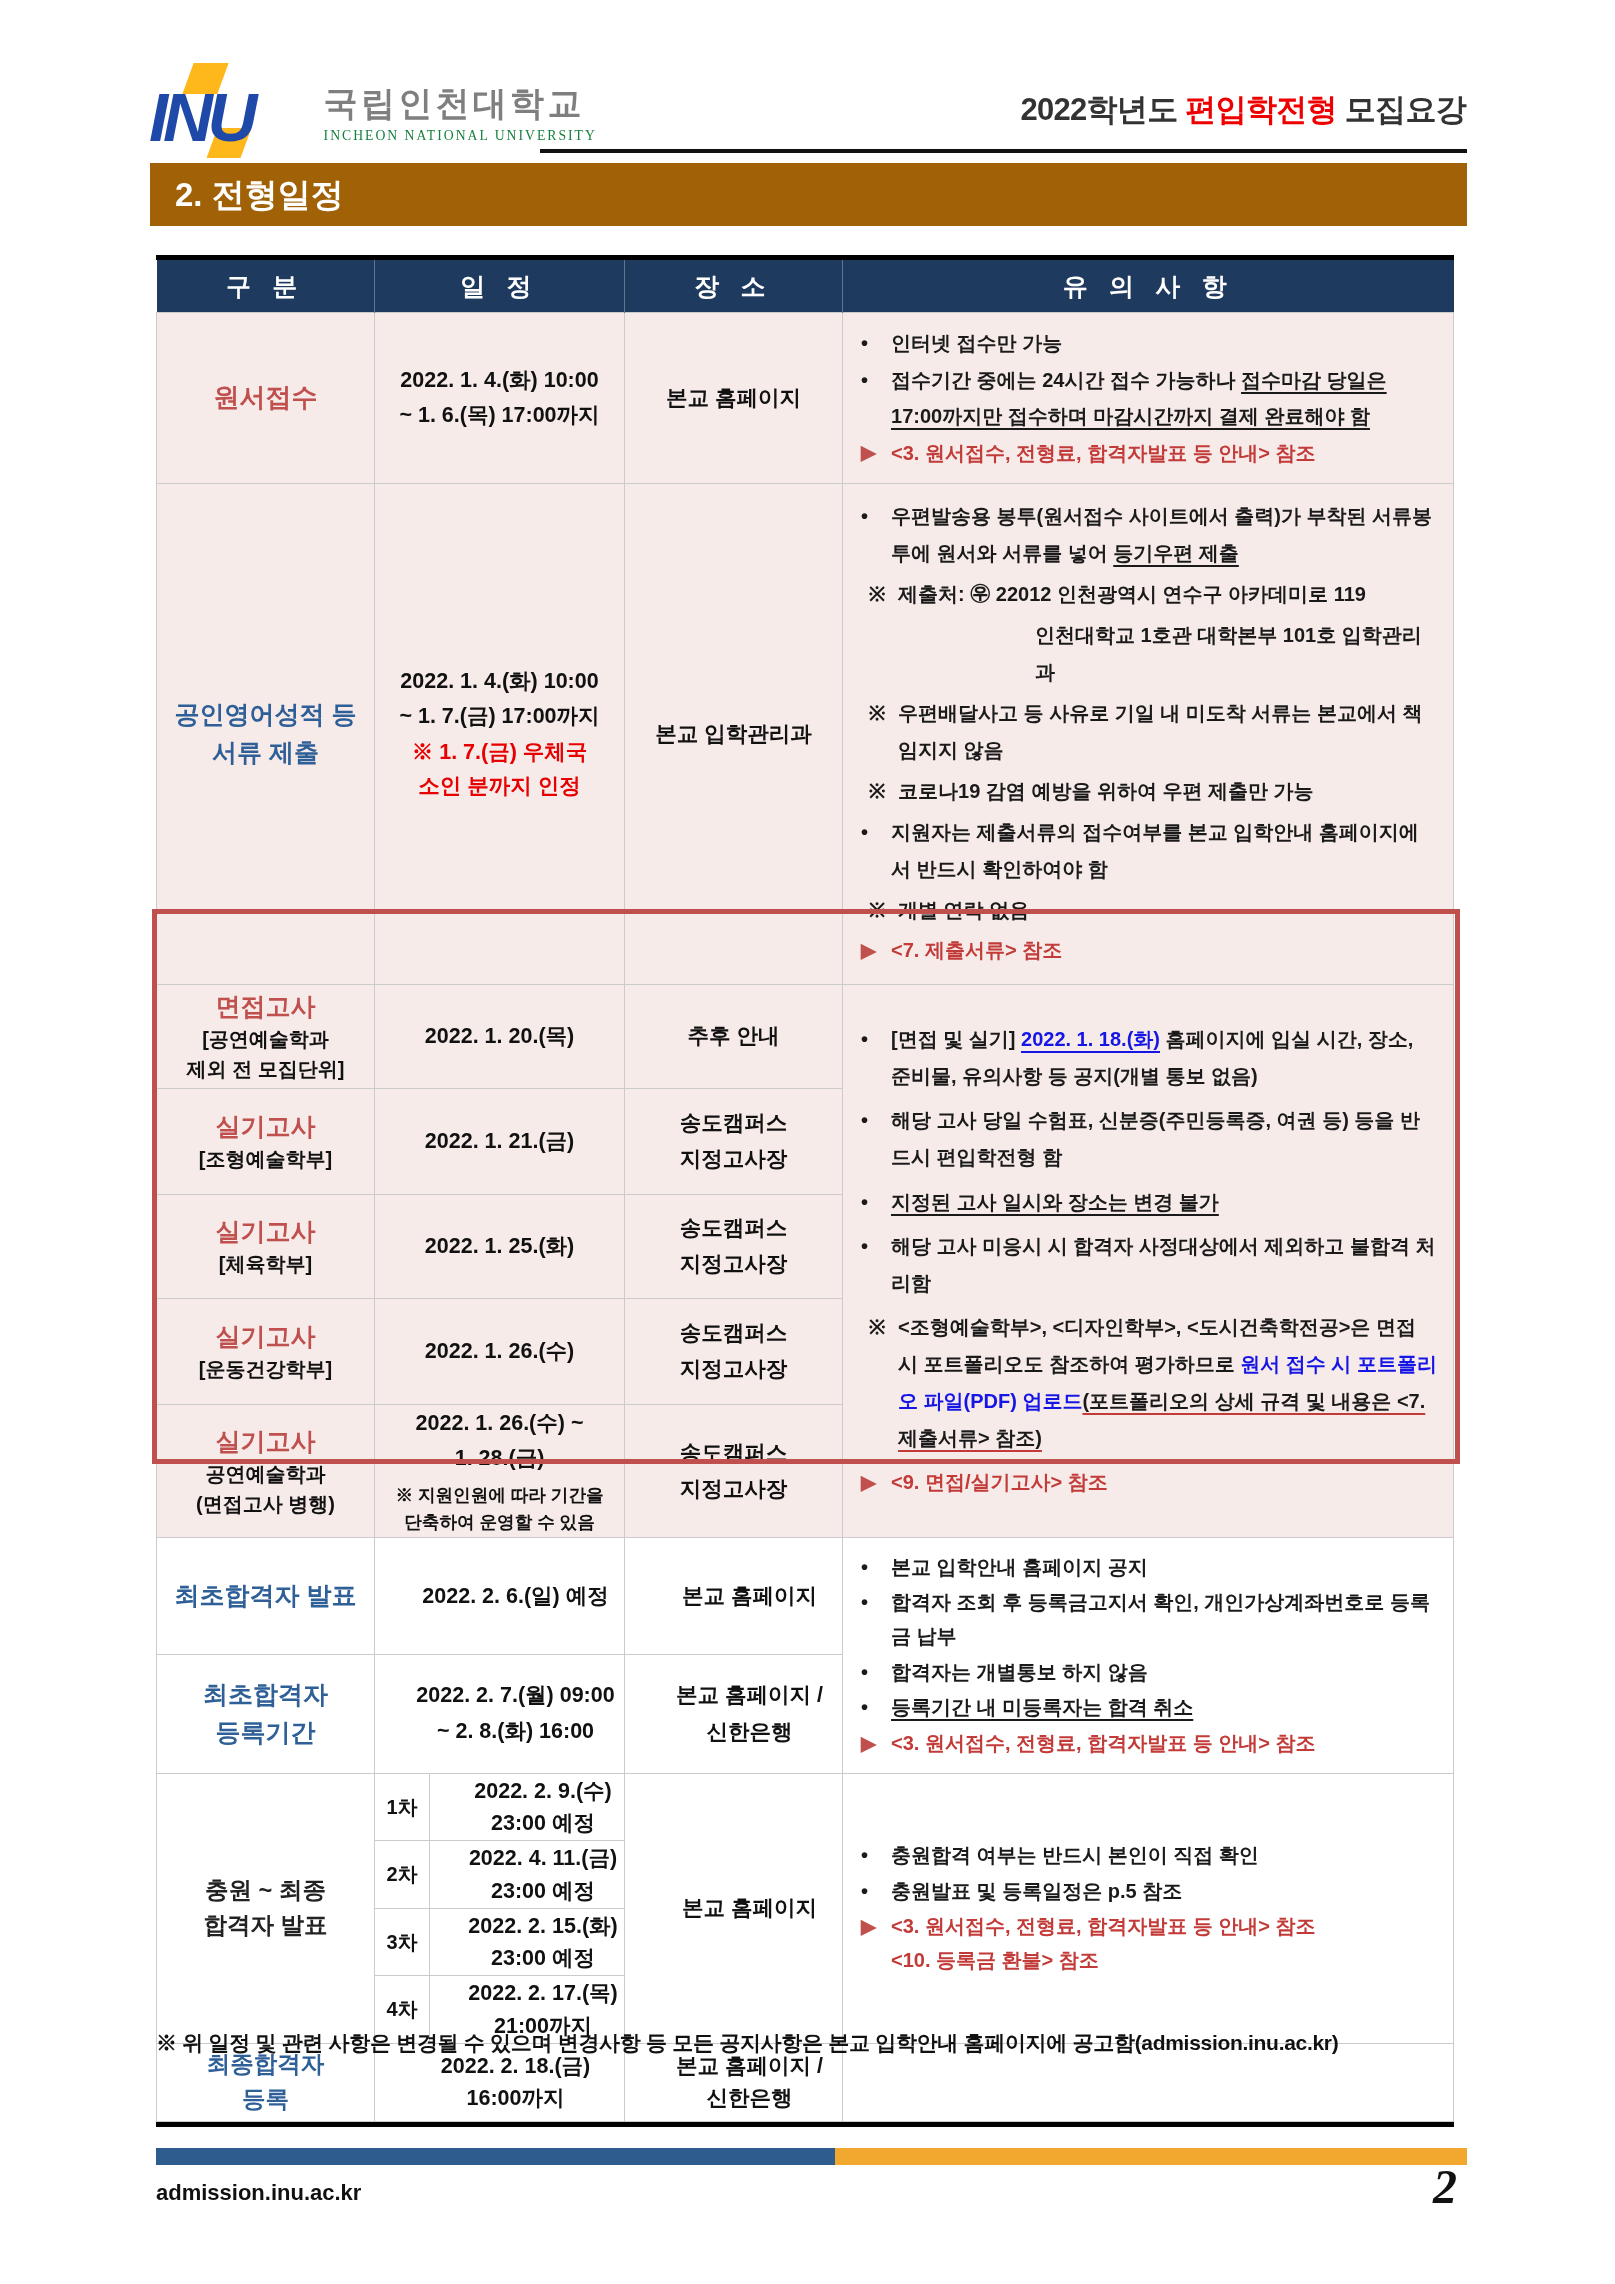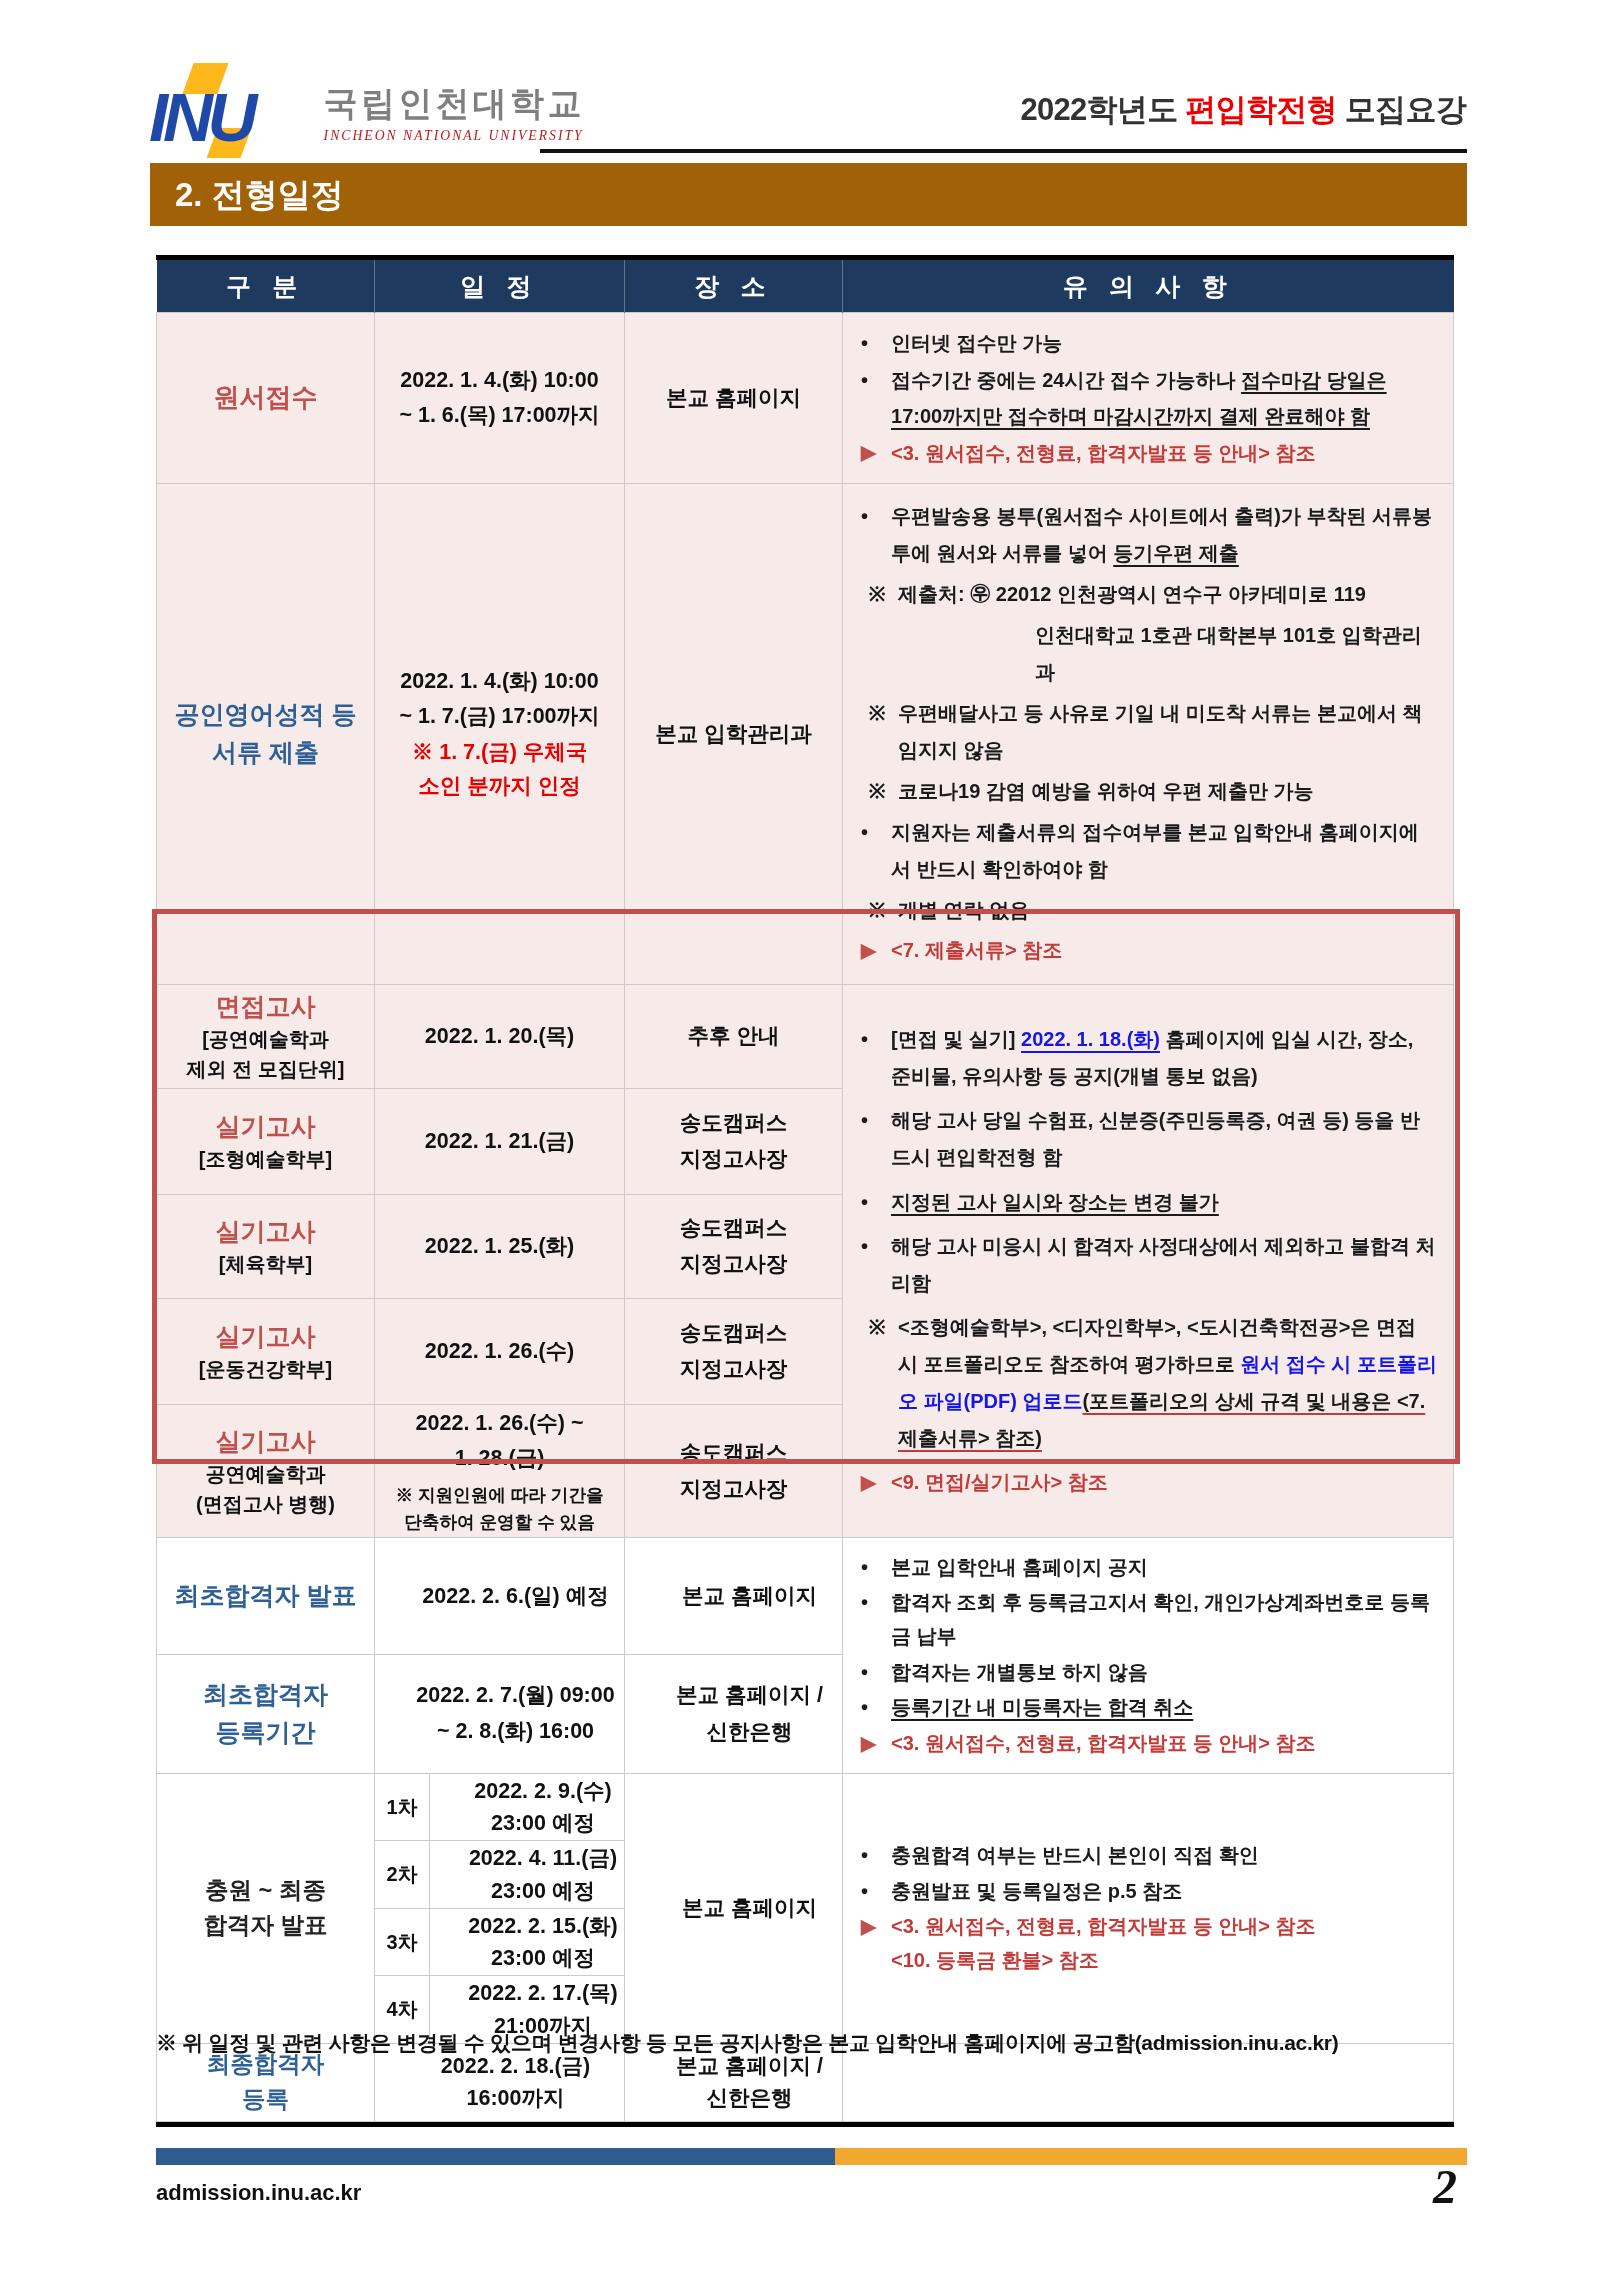--- a/index.html
+++ b/index.html
@@ -7,21 +7,21 @@
        font-family:"Liberation Sans",sans-serif;color:#111;}
   
   .logo-row{position:absolute;left:149px;top:63px;display:flex;align-items:center;gap:19.6px;}
   .logo-mark{position:relative;width:155px;height:98px;}
   .logo-acc{position:absolute;background:#FFB81C;transform:skewX(-20deg);}
   .acc1{left:39px;top:0;width:35px;height:31px;}
   .acc2{left:63px;top:65px;width:34px;height:30px;}
   .logo-letters{position:absolute;left:0;top:6.5px;font-size:69px;font-weight:800;
     font-style:italic;color:#1F49A8;letter-spacing:-5.2px;margin-top:8px;}
   .brand-ko{font-size:34px;font-weight:800;color:#7F7F7F;letter-spacing:3.3px;}
-  .brand-en{font-size:13.7px;color:#b91c1c;font-family:"Liberation Serif",serif;letter-spacing:2px;margin-top:1px;font-style:italic;}
+  .brand-en{font-size:13.7px;color:#15803d;font-family:"Liberation Serif",serif;letter-spacing:2px;margin-top:1px;}
   .doc-title{position:absolute;right:150px;top:89px;font-size:31px;font-weight:800;color:#333;letter-spacing:-0.7px;white-space:nowrap;}
   .title-red{color:#EE0000;}
   .title-rule{position:absolute;left:540px;top:149px;width:927px;height:3.9px;background:#111;}
   .section-bar{position:absolute;left:150px;top:163px;width:1317px;height:63px;background:#a16207;
     color:#fff;font-size:33px;font-weight:800;line-height:63px;padding-left:25px;box-sizing:border-box;}
   
   .table-wrap{position:absolute;left:156px;top:255px;width:1298px;
     border-top:5.9px solid #000;border-bottom:5.2px solid #000;}
   table{width:100%;border-collapse:collapse;table-layout:fixed;}
   th{background:#1F3A5F;color:#fff;font-size:25px;font-weight:800;letter-spacing:7.2px;

